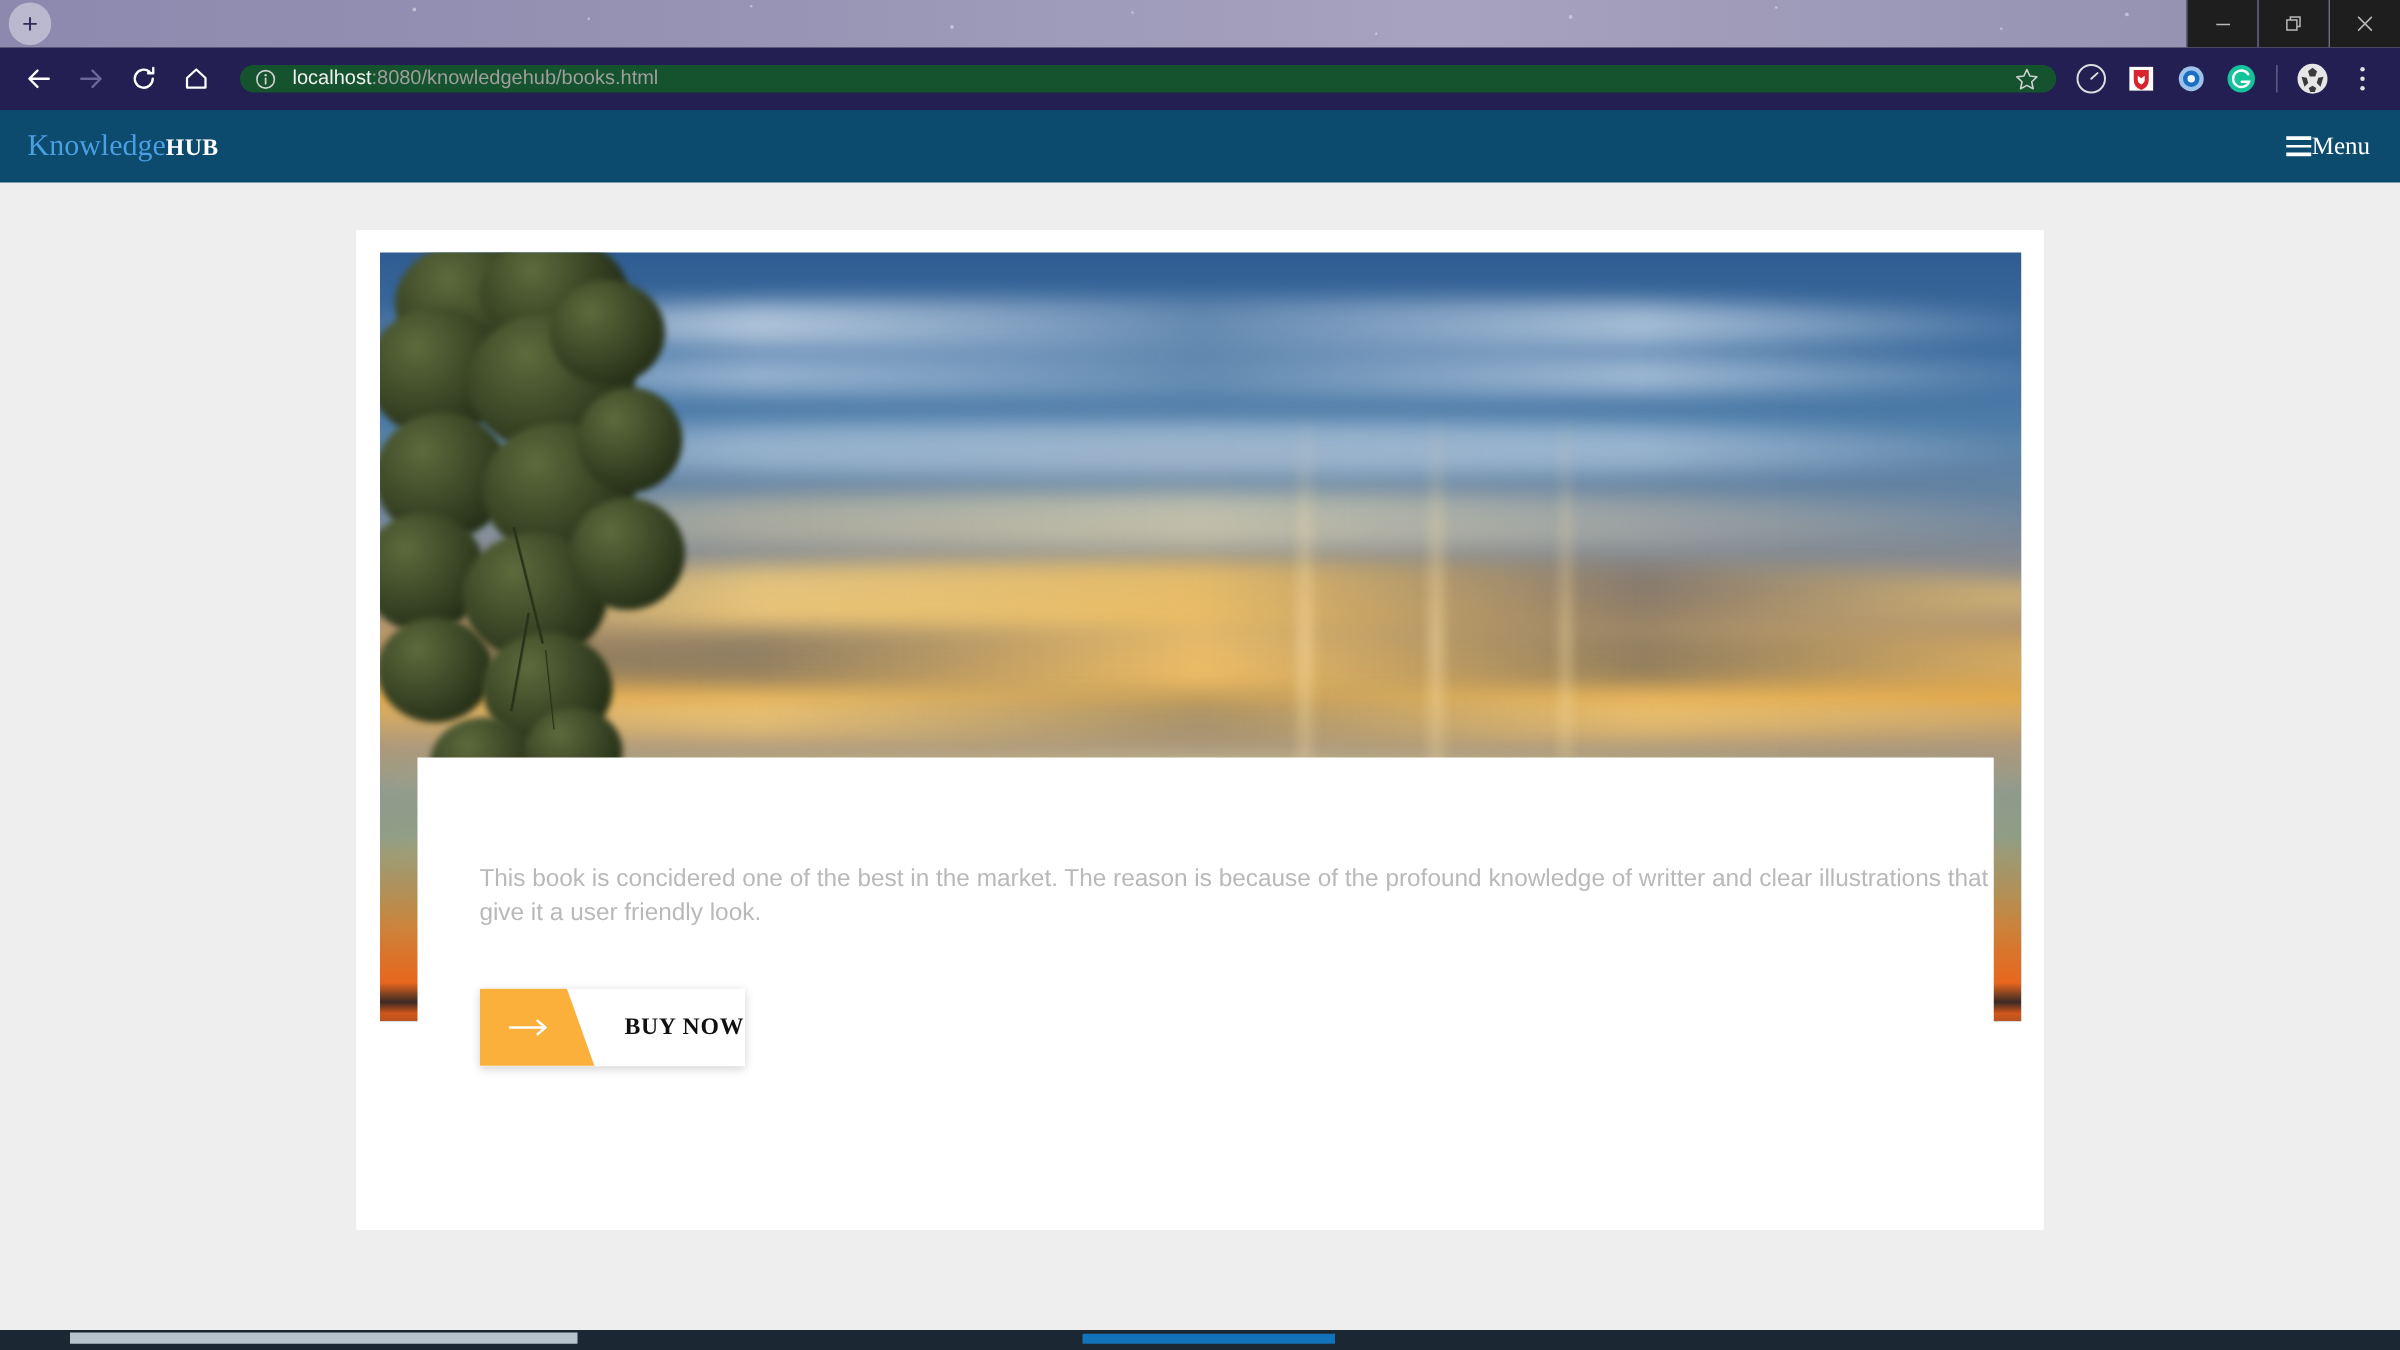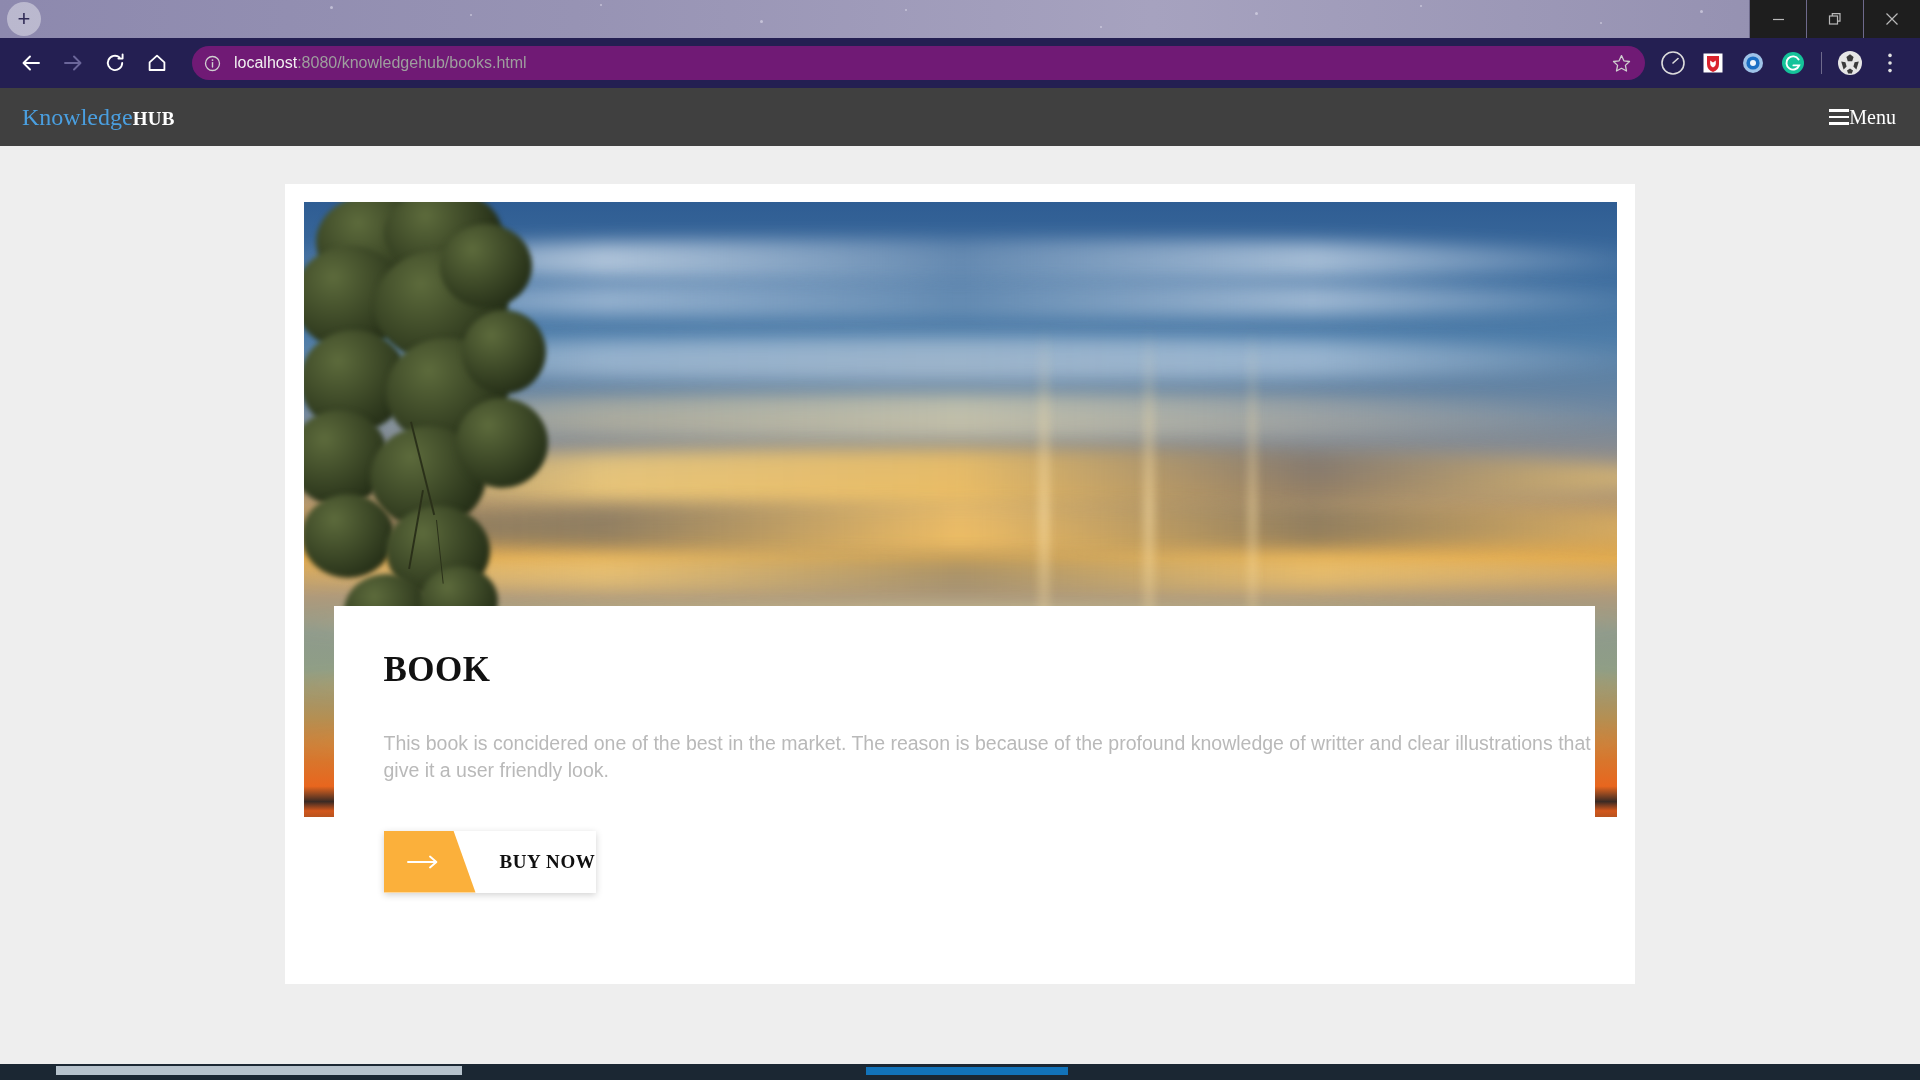--- a/index.html
+++ b/index.html
@@ -77,22 +77,22 @@
     display: flex; align-items: center;
     padding: 0 10px;
   }
   .navbtn {
     width: 42px; height: 42px;
     display:flex; align-items:center; justify-content:center;
     color:#ffffff; flex: 0 0 auto;
   }
   .navbtn.disabled { color: #6b669a; }
   .omnibox {
-    flex: 1 1 auto; height: 34px;
-    background: #701a75; border-radius: 17px;
+    flex: 1 1 auto; height: 22px;
+    background: #14532d; border-radius: 17px;
     display: flex; align-items: center;
     margin: 0 8px 0 14px;
     padding: 0 14px 0 12px;
     min-width: 0;
   }
   .omnibox .info-icon { color:#d0d0d0; display:flex; flex:0 0 auto; }
   .url {
     margin-left: 13px; font-size: 16px;
     white-space: nowrap; overflow: hidden;
     color: #9e9e9e;
@@ -109,21 +109,21 @@
 
   
   .page {
     position: absolute; left:0; right:0;
     top: 88px; bottom: 16px;
     background: #eeeeee;
     overflow: hidden;
   }
 
   .site-header {
-    height: 58px; background: #404040;
+    height: 58px; background: #0c4a6e;
     display:flex; align-items:center;
     padding: 0 24px 0 22px;
   }
   .logo { font-family: "Liberation Serif", serif; font-size: 24px; }
   .logo .k { color: #4a9fe0; }
   .logo .h { color: #ffffff; font-weight: bold; font-size: 19px; letter-spacing:.3px; }
   .menu-btn {
     margin-left:auto; display:flex; align-items:center; 
     color:#ffffff; font-family:"Liberation Serif", serif; font-size: 20px;
   }
@@ -444,21 +444,20 @@
             <i style="left:96px;top:316px;width:104px;height:90px"></i>
             <i style="left:54px;top:384px;width:86px;height:74px"></i>
             <i style="left:130px;top:376px;width:78px;height:70px"></i>
             <span class="branch" style="left:120px;top:232px;width:2px;height:96px;transform:rotate(-14deg)"></span>
             <span class="branch" style="left:132px;top:300px;width:1.6px;height:80px;transform:rotate(10deg)"></span>
             <span class="branch" style="left:146px;top:330px;width:1.4px;height:64px;transform:rotate(-6deg)"></span>
           </div>
         </div>
 
         <div class="text-card">
-          <h1 class="book-title">BOOK</h1>
 
 
           <p class="desc">This book is concidered one of the best in the market. The reason is because of the profound knowledge of writter and clear illustrations that give it a user friendly look.</p>
 
           <div class="buy-btn">
             <span class="buy-wedge">
               <span class="buy-arrow">
                 <svg width="34" height="14" viewBox="0 0 34 14">
                   <path d="M2 7 H30 M24 1.6 L30.4 7 L24 12.4" fill="none" stroke="#ffffff" stroke-width="1.9" stroke-linecap="round" stroke-linejoin="round"></path>
                 </svg>

